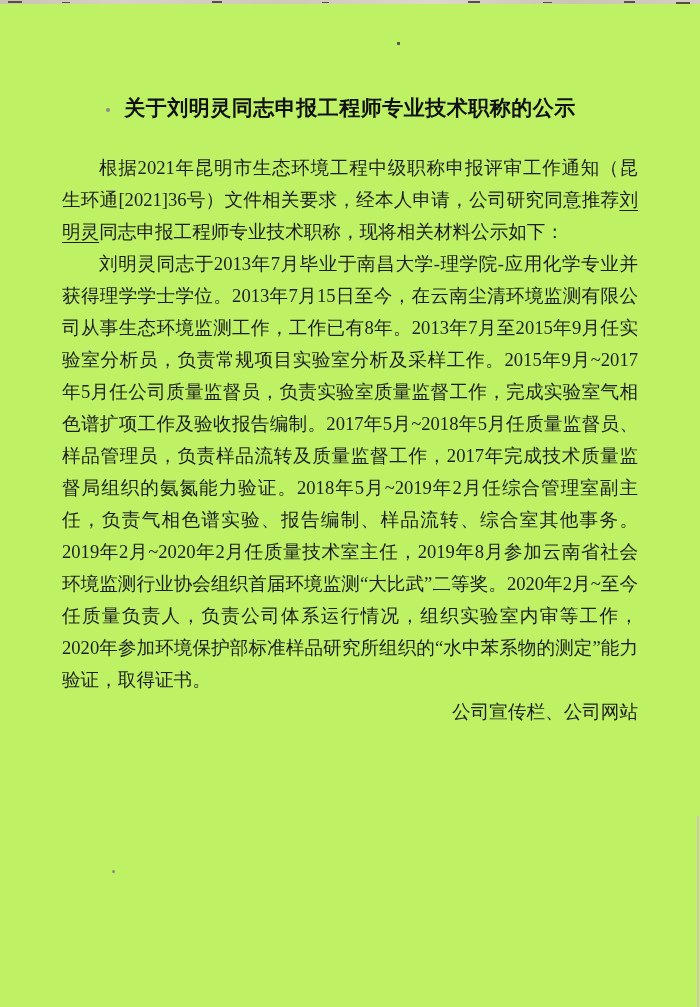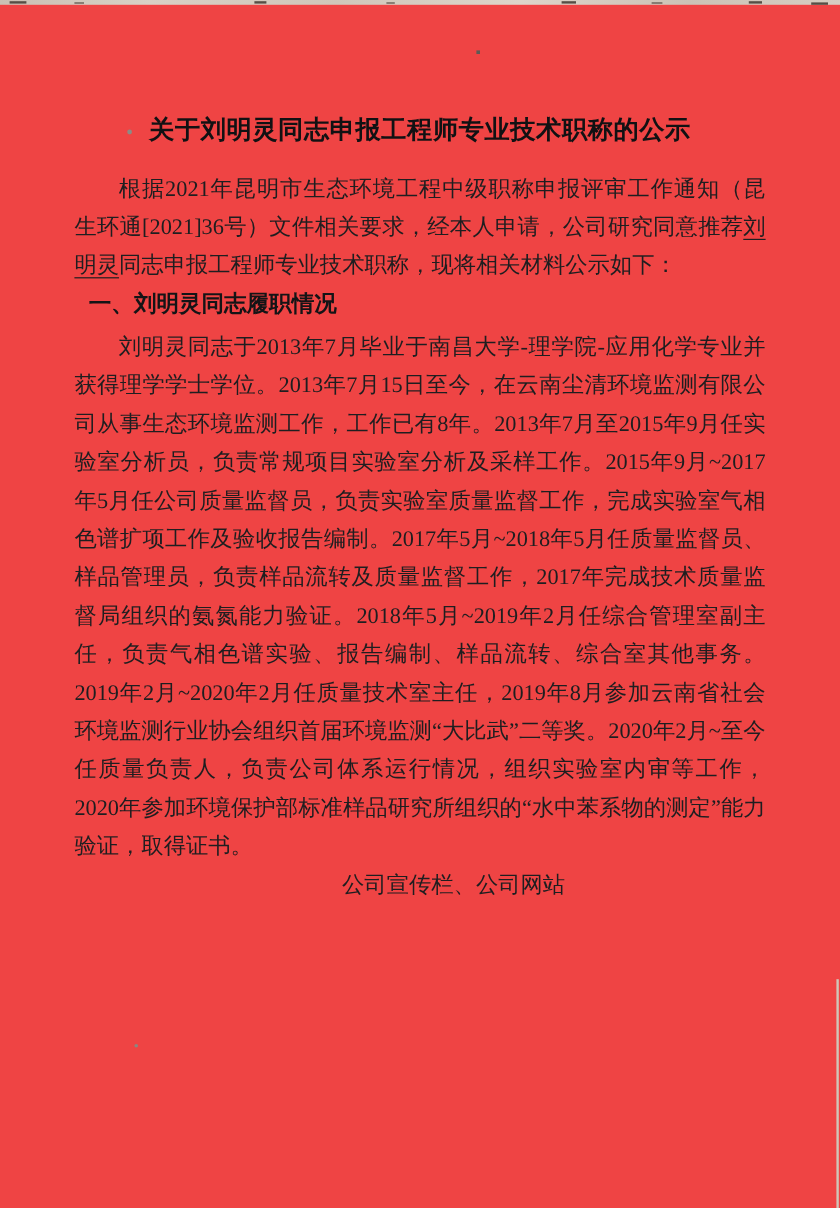--- a/index.html
+++ b/index.html
@@ -1,21 +1,21 @@
 <!DOCTYPE html>
 <html><head>
 <meta charset="utf-8">
 <style>
   html, body { margin: 0; padding: 0; background: #e9e7e2; }
   .page {
     position: relative;
     width: 700px;
     height: 1007px;
     margin: 0 auto;
-    background: #ef4444;
+    background: #bef264;
     overflow: hidden;
     font-family: "Liberation Serif", "DejaVu Serif", serif;
     color: #1e1e20;
   }
   
   .scan-top-band {
     position: absolute; top: 0; left: 0; width: 700px; height: 4px;
     background: linear-gradient(90deg,#c9c1b4 0%,#d8d1c5 18%,#cfc7ba 40%,#ddd6ca 62%,#cbc3b6 82%,#d6cec2 100%);
   }
   .band-speck { position: absolute; background: #564f45; }
@@ -37,26 +37,26 @@
   .sp-low-dot   { left: 112px; top: 870px; width: 3px; height: 3px; background: #8a8781; }
 
   
   .doc-title {
     position: absolute; top: 94px; left: 0; width: 700px;
     margin: 0; text-align: center;
     font-size: 21px; font-weight: 700; letter-spacing: 0.5px;
     line-height: 28px; color: #111113;
   }
   .doc-content {
-    position: absolute; top: 142px; left: 62px; width: 576px;
+    position: absolute; top: 152px; left: 62px; width: 576px;
     font-size: 18.6px; line-height: 32px;
     text-align: justify;
   }
   .para { margin: 0; text-indent: 37px; }
-  .para-deep-indent { margin: 0; text-indent: 56px; text-align: center; }
+  .para-deep-indent { margin: 0; text-indent: 56px; text-align: right; }
   .heading {
     margin: 0; padding-left: 12px;
     font-size: 18.8px; font-weight: 700; line-height: 32px;
     color: #141416;
   }
   .heading-first { margin-bottom: 4px; }
   .heading-second { margin-top: 4px; }
   .u-name { text-decoration: underline; text-underline-offset: 4px; text-decoration-thickness: 1px; }
 </style>
 </head>
@@ -78,21 +78,20 @@
   <span class="speck sp-title-dot"></span>
   <span class="speck sp-mid-dot"></span>
   <span class="speck sp-low-dot"></span>
 
   <h1 class="doc-title">关于刘明灵同志申报工程师专业技术职称的公示</h1>
 
   <div class="doc-content">
 
     <p class="para"><span>根据2021年昆明市生态环境工程中级职称申报评审工作通知（昆生环通[2021]36号）文件相关要求，经本人申请，公司研究同意推荐</span><span class="u-name">刘明灵</span><span>同志申报工程师专业技术职称，现将相关材料公示如下：</span></p>
 
-    <h3 class="heading heading-first">一、刘明灵同志履职情况</h3>
 
     <p class="para">刘明灵同志于2013年7月毕业于南昌大学-理学院-应用化学专业并获得理学学士学位。2013年7月15日至今，在云南尘清环境监测有限公司从事生态环境监测工作，工作已有8年。2013年7月至2015年9月任实验室分析员，负责常规项目实验室分析及采样工作。2015年9月~2017年5月任公司质量监督员，负责实验室质量监督工作，完成实验室气相色谱扩项工作及验收报告编制。2017年5月~2018年5月任质量监督员、样品管理员，负责样品流转及质量监督工作，2017年完成技术质量监督局组织的氨氮能力验证。2018年5月~2019年2月任综合管理室副主任，负责气相色谱实验、报告编制、样品流转、综合室其他事务。2019年2月~2020年2月任质量技术室主任，2019年8月参加云南省社会环境监测行业协会组织首届环境监测“大比武”二等奖。2020年2月~至今任质量负责人，负责公司体系运行情况，组织实验室内审等工作，2020年参加环境保护部标准样品研究所组织的“水中苯系物的测定”能力验证，取得证书。</p>
 
 
 
     <p class="para-deep-indent">公司宣传栏、公司网站</p>
 
   </div>
 
 </div>

